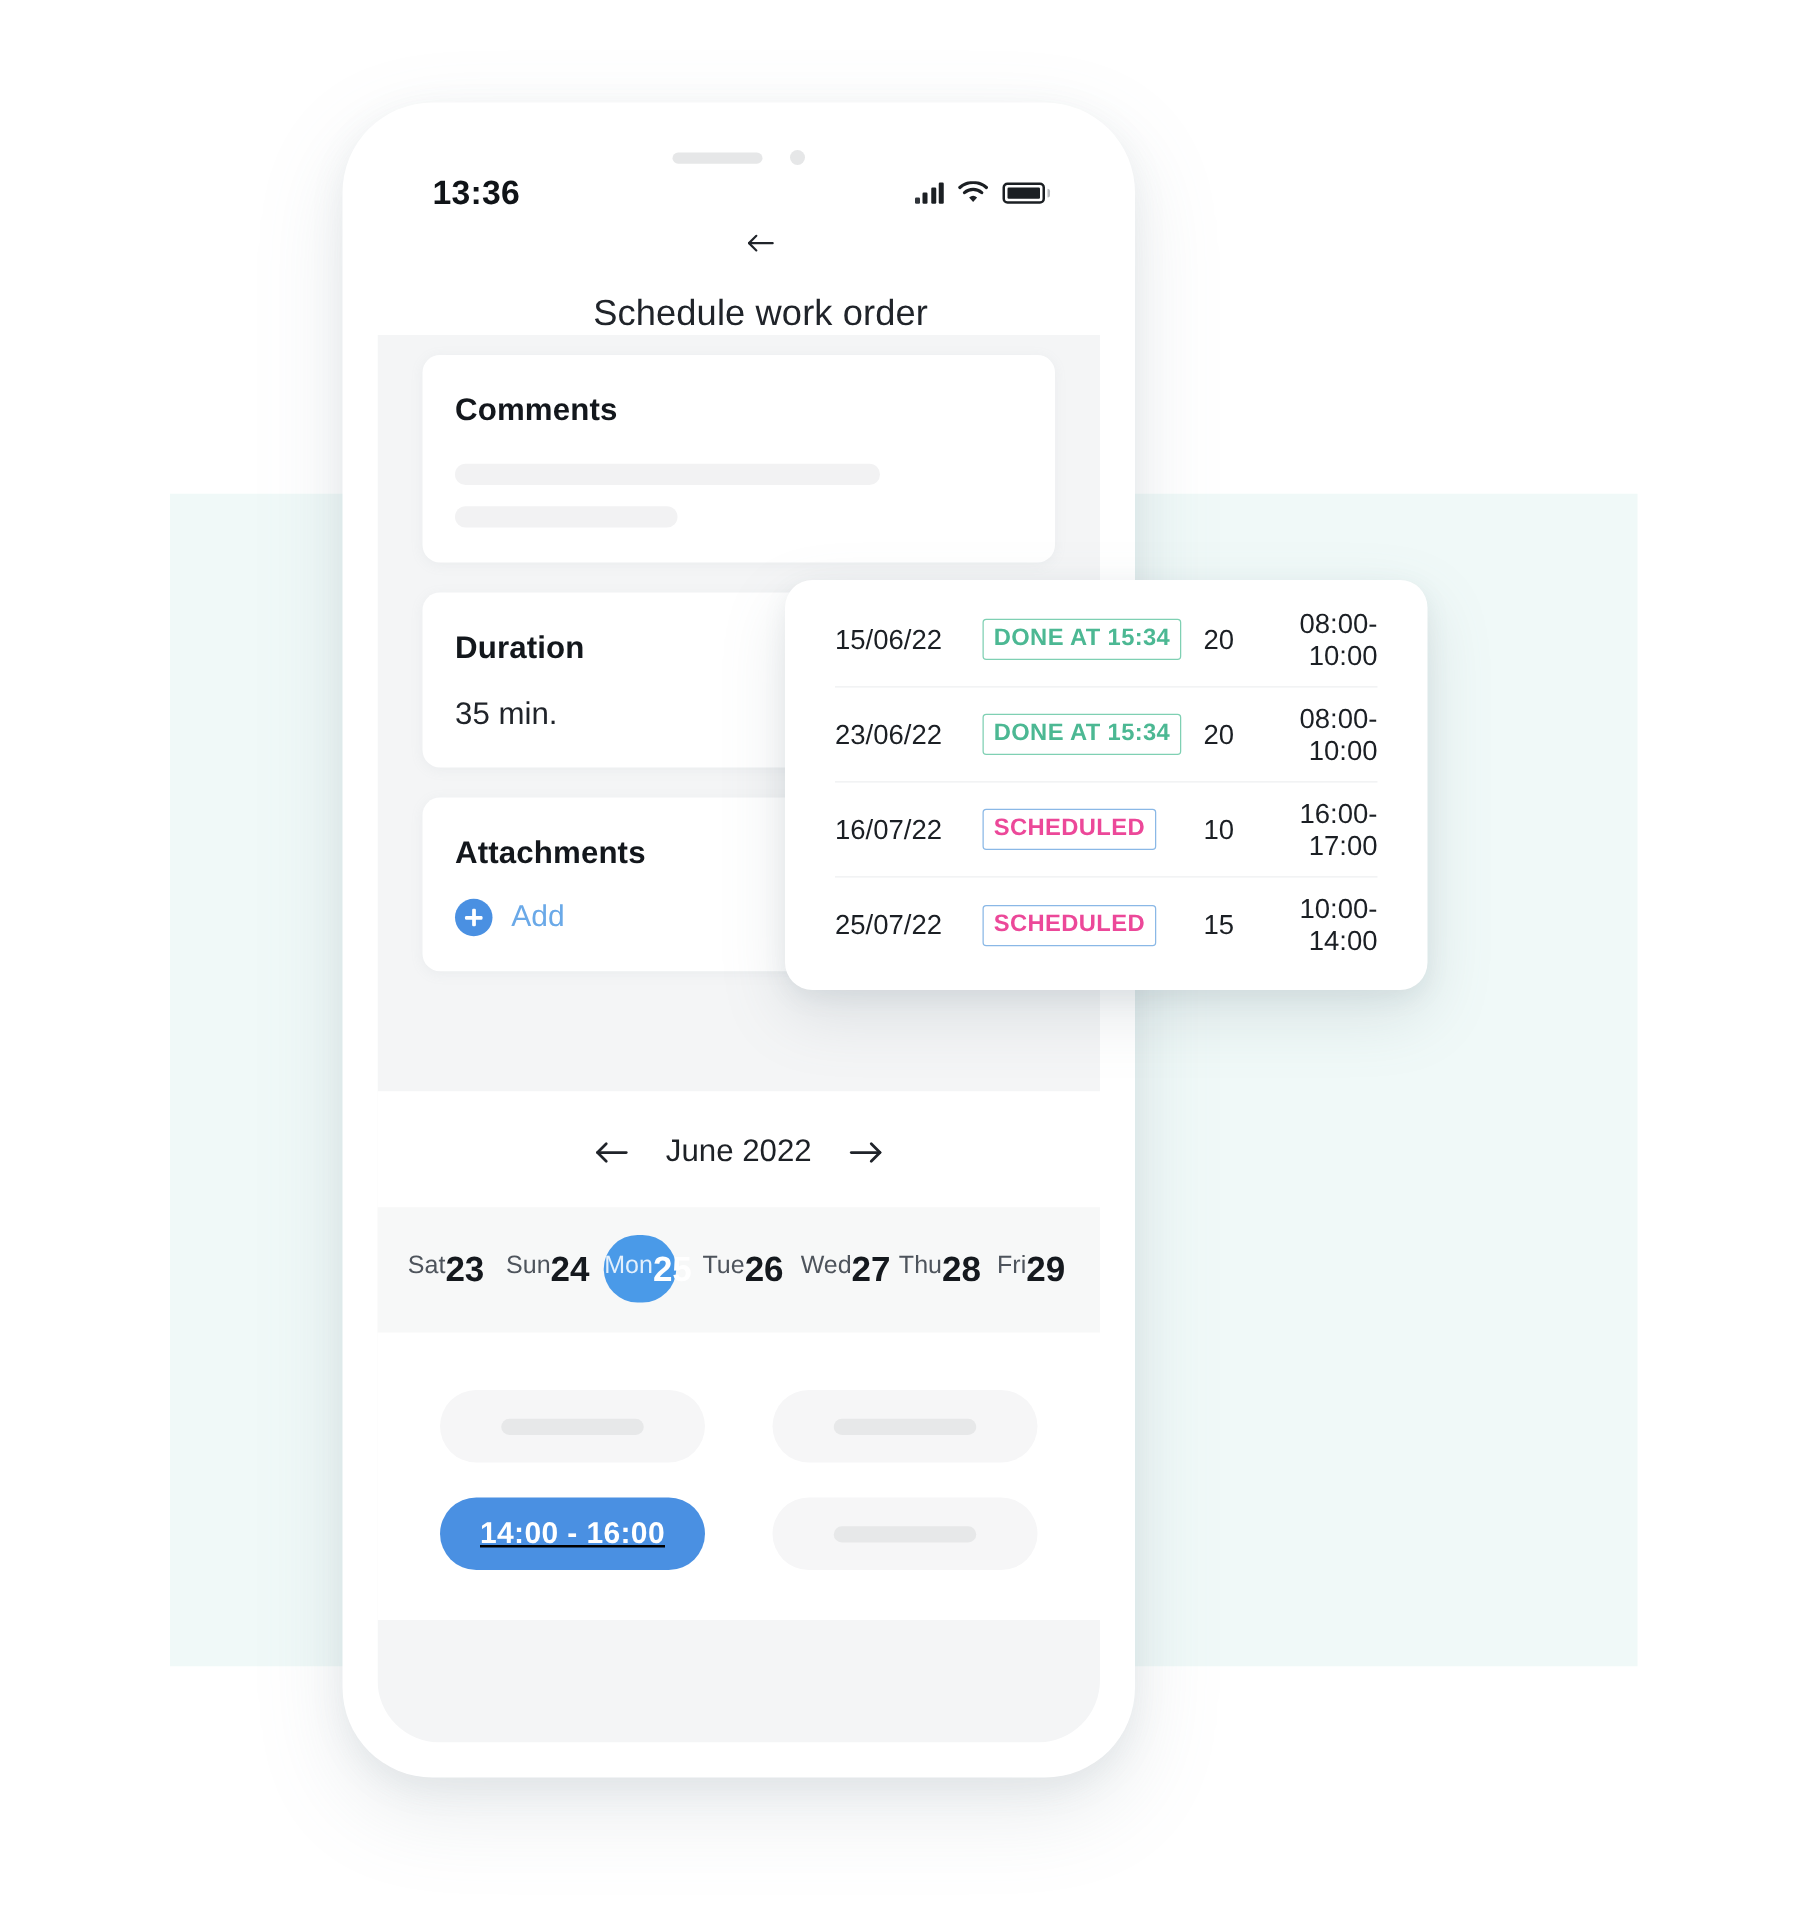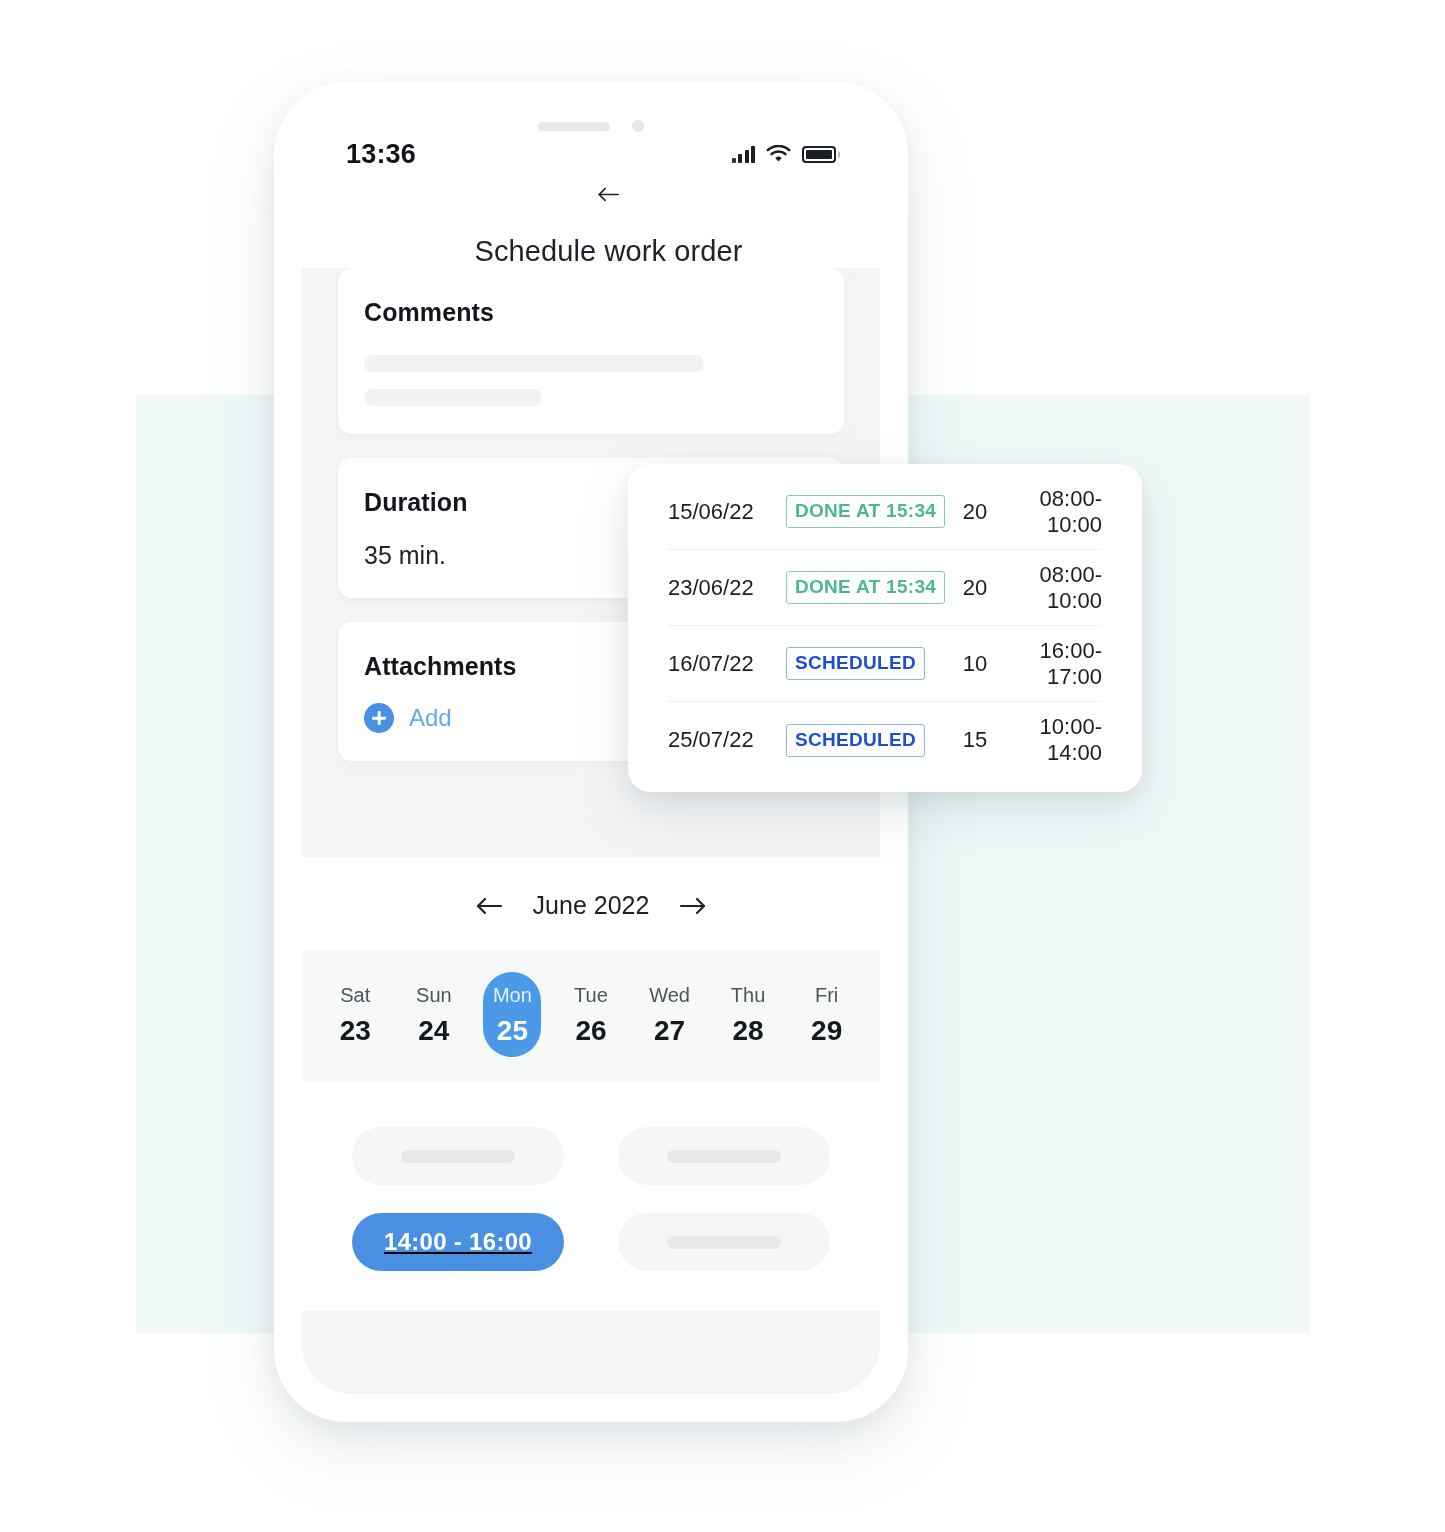--- a/index.html
+++ b/index.html
@@ -148,21 +148,21 @@
     background: #f4f5f6;
   }
 
   .card {
     background: #ffffff;
     border-radius: 14px;
     margin: 0 36px 24px 36px;
     padding: 30px 26px 28px 26px;
     box-shadow: 0 2px 10px rgba(140,150,165,.09);
   }
-  .card:first-child { }
+  .card:first-child { margin-top: 16px; }
   .card-title {
     font-size: 25px;
     font-weight: bold;
     color: #13171c;
     letter-spacing: .1px;
   }
   .ph-line {
     background: #f2f2f3;
     border-radius: 9px;
     height: 17px;
@@ -209,21 +209,21 @@
   .day-strip {
     background: #f7f8f8;
     display: flex;
     align-items: center;
     justify-content: space-around;
     padding: 22px 14px 24px 14px;
   }
   .day {
     width: 58px;
     display: flex;
-    flex-direction: column;
+    flex-direction: row;
     align-items: center;
     padding: 12px 0 10px 0;
     border-radius: 32px;
   }
   .day .dow { font-size: 20px; color: #4e545c; margin-bottom: 8px; }
   .day .dnum { font-size: 28px; font-weight: bold; color: #15191e; }
   .day.selected { background: #4a9ae8; }
   .day.selected .dow { color: #e3f0fc; }
   .day.selected .dnum { color: #ffffff; }
 
@@ -280,21 +280,21 @@
     display: inline-block;
     border: 1.6px solid;
     border-radius: 3px;
     padding: 4px 8px 5px 8px;
     font-size: 19px;
     font-weight: bold;
     letter-spacing: .3px;
     white-space: nowrap;
   }
   .h-badge.done { color: #4cb893; border-color: #7fd0b3; }
-  .h-badge.scheduled { color: #1d4ed8; border-color: #8ab8e6; }
+  .h-badge.scheduled { color: #ec4899; border-color: #8ab8e6; }
   .h-qty { width: 74px; text-align: center; font-size: 22px; color: #1b1f24; }
   .h-time { flex: 1; text-align: right; font-size: 22px; color: #1b1f24; }
 </style>
 </head>
 <body>
 
 <div id="stage">
 
   <div class="bg-panel"></div>
 

